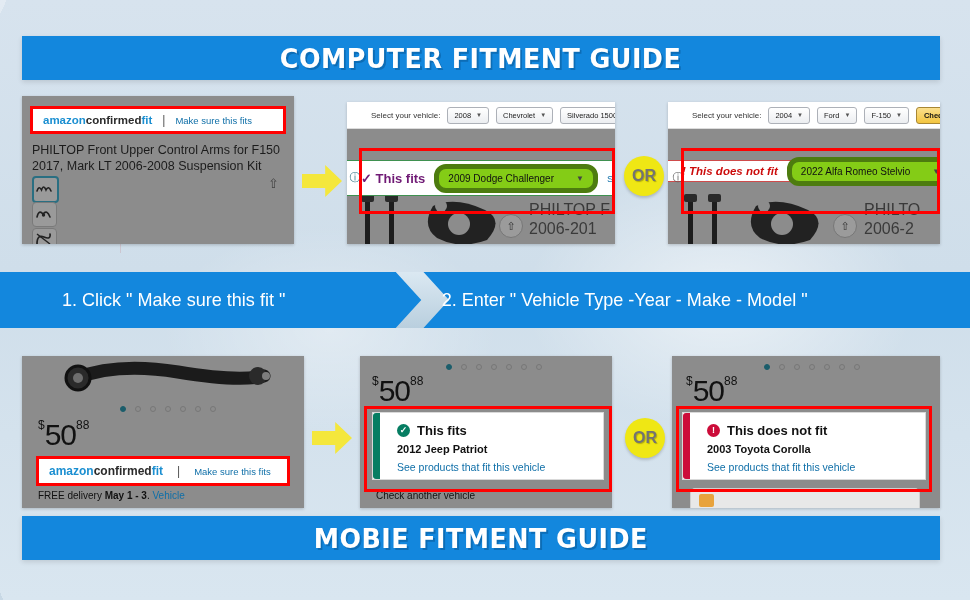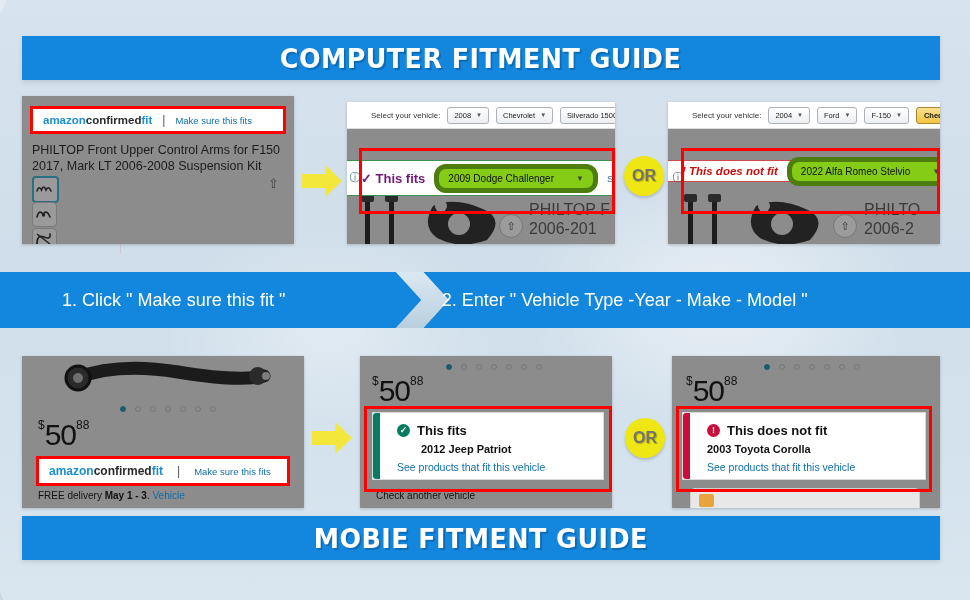--- a/index.html
+++ b/index.html
@@ -390,21 +390,21 @@
   <div class="price" style="left:12px;top:18px;">
     <span class="cur">$</span><span class="int">50</span><span class="dec">88</span>
   </div>
 
   <div class="fitcard ok" style="left:12px;top:56px;width:232px;height:68px;">
     <div class="bar"></div>
     <div class="fc-head" style="top:10px;">
       <span class="fc-ico ok">✓</span>
       <span class="fc-title">This fits</span>
     </div>
-    <div class="fc-veh" style="top:30px;margin-left:24px;">2012 Jeep Patriot</div>
+    <div class="fc-veh" style="top:30px;">2012 Jeep Patriot</div>
     <div class="fc-link" style="top:48px;">See products that fit this vehicle</div>
   </div>
 
   <div class="check-another" style="left:16px;top:134px;">Check another vehicle</div>
 </div>
 <div class="redbox" style="left:364px;top:406px;width:248px;height:86px;"></div>
 
 <div class="or-badge" style="left:625px;top:418px;">OR</div>
 
 <div class="panel" id="panel-br">

